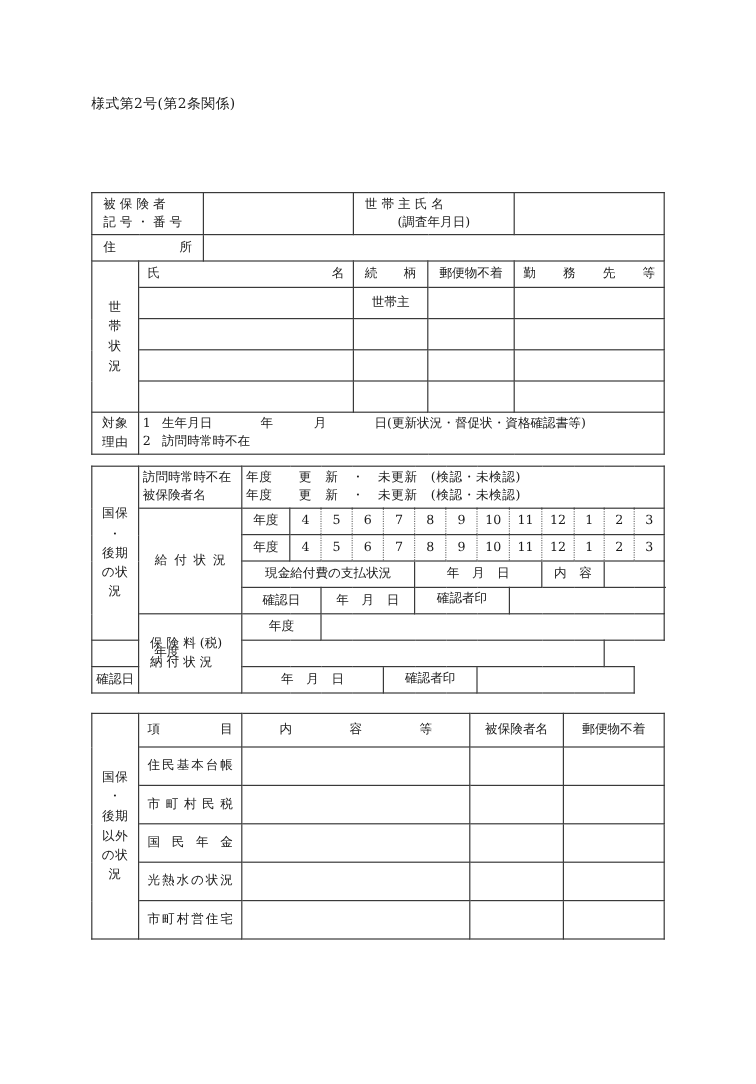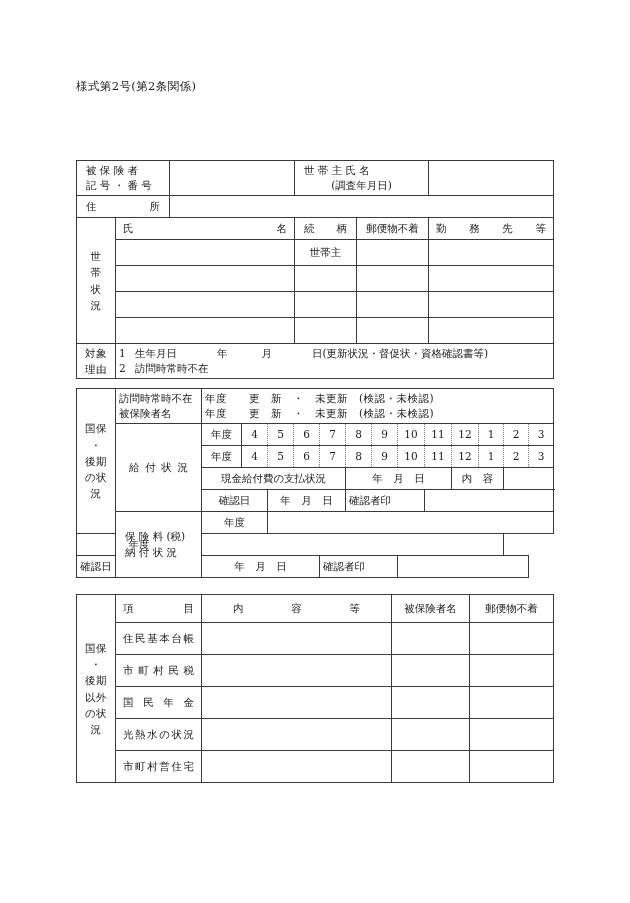--- a/index.html
+++ b/index.html
@@ -74,21 +74,21 @@
   
   .spread {
     display: flex;
     justify-content: space-between;
     width: 100%;
     padding: 0 4px;
     box-sizing: border-box;
   }
   .spread.tight { padding: 0 6px; }
   .ctr { text-align: center; }
-  .lft { text-align: left; }
+  .lft { text-align: center; font-family: Liberation Mono, monospace; }
   .nowrap { white-space: nowrap; }
 
   
   .vlabel {
     width: 100%;
     text-align: center;
     line-height: 1.55;
     font-size: 10.5px;
     letter-spacing: 0.5px;
   }

